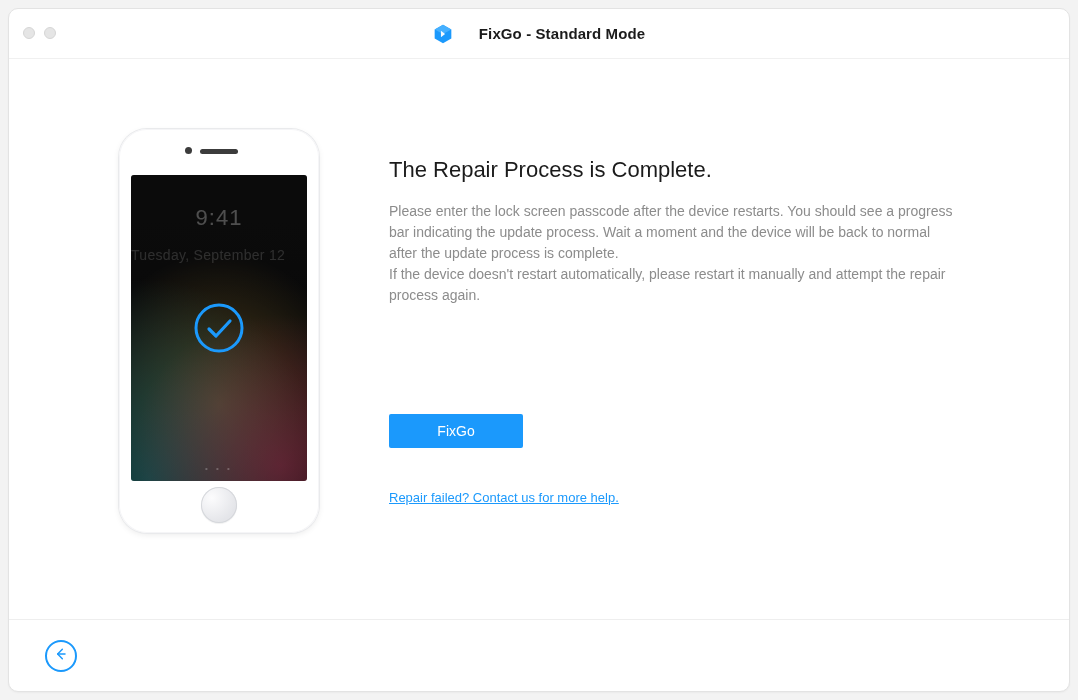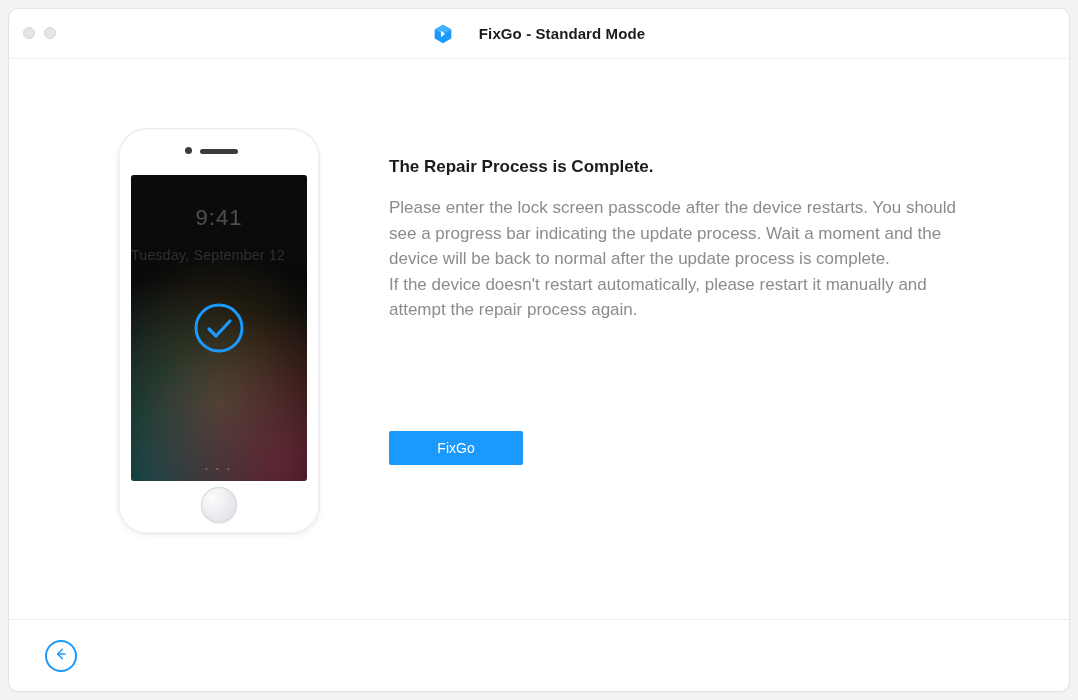--- a/index.html
+++ b/index.html
@@ -75,27 +75,27 @@
     flex: 0 0 240px;
     display: flex;
     justify-content: center;
   }
   .col-right {
     flex: 1;
     padding-left: 50px;
     padding-top: 28px;
   }
   .heading {
-    font-size: 17px;
-    font-weight: 700;
+    font-size: 22px;
+    font-weight: 400;
     color: #1b1b1b;
     margin-bottom: 18px;
   }
   .desc {
-    font-size: 17px;
+    font-size: 14px;
     line-height: 1.5;
     color: #8c8c8c;
     max-width: 570px;
   }
   .btn-primary {
     display: inline-block;
     margin-top: 108px;
     width: 134px;
     height: 34px;
     line-height: 34px;
@@ -267,20 +267,21 @@
       </div>
 
       <div class="col-right">
         <h1 class="heading">The Repair Process is Complete.</h1>
         <p class="desc">
           <span>Please enter the lock screen passcode after the device restarts. You should see a progress bar indicating the update process. Wait a moment and the device will be back to normal after the update process is complete.</span><br>
           <span>If the device doesn't restart automatically, please restart it manually and attempt the repair process again.</span>
         </p>
         <button class="btn-primary">FixGo</button>
         <br>
+        <a class="help-link">Repair failed? Contact us for more help.</a>
       </div>
     </div>
 
     <div class="footer">
       <div class="back-btn">
         <span>
           <svg viewBox="0 0 24 24" width="16" height="16">
             <path d="M14 5 L7 12 L14 19" fill="none" stroke="#1b99fc" stroke-width="2.2" stroke-linecap="round" stroke-linejoin="round"></path>
             <line x1="7" y1="12" x2="18" y2="12" stroke="#1b99fc" stroke-width="2.2" stroke-linecap="round"></line>
           </svg>

